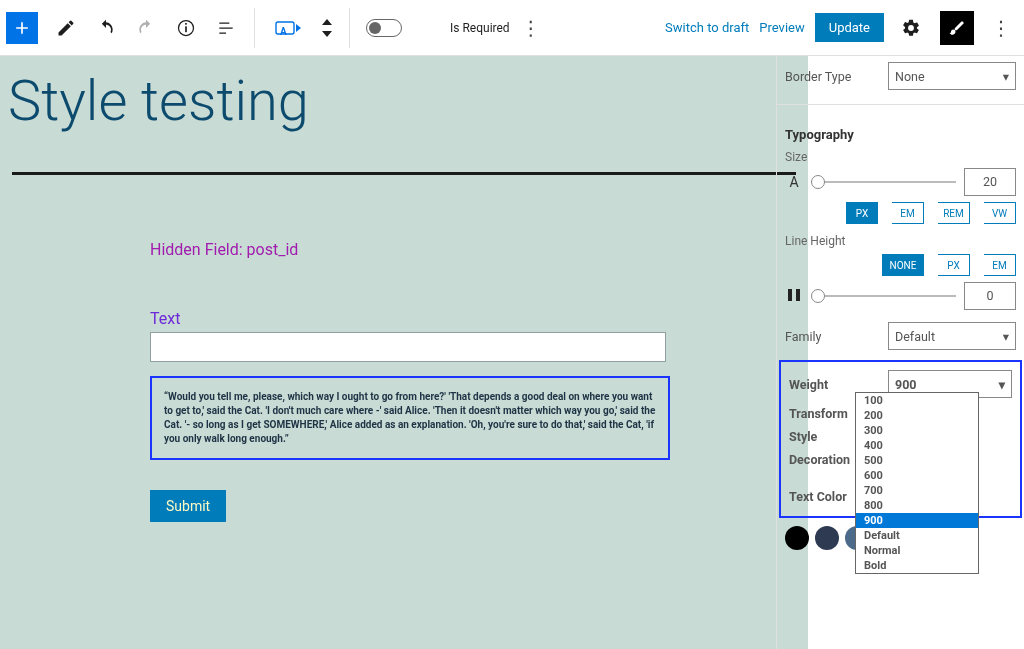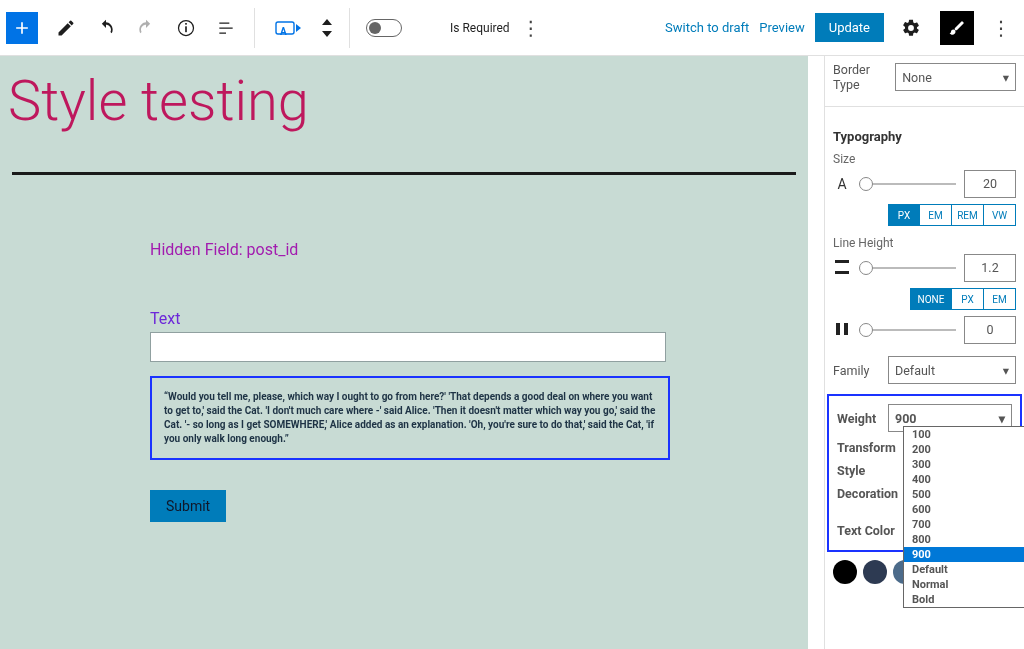--- a/index.html
+++ b/index.html
@@ -19,41 +19,41 @@
   .tb-dots{ font-size:20px; color:#444; width:34px; height:36px; display:flex; align-items:center; justify-content:center; cursor:pointer; }
   .tb-spacer{flex:1;}
   .tb-right{display:flex; align-items:center; gap:10px;}
   .tb-link{color:#007cba; font-size:13px; cursor:pointer;}
   .tb-update{background:#007cba; color:#fff; padding:7px 14px; font-size:13px; cursor:pointer;}
   .tb-gear{width:34px; height:34px; display:flex; align-items:center; justify-content:center; cursor:pointer;}
   .tb-brush{width:34px; height:34px; background:#000; color:#fff; display:flex; align-items:center; justify-content:center; cursor:pointer; margin-left:2px;}
 
   
   .canvas { position:absolute; top:56px; left:0; width:808px; height:593px; background:#c8dbd4; }
-  .page-title { font-size:56px; font-weight:300; color:#be185d; margin:12px 0 0 8px; }
+  .page-title { font-size:56px; font-weight:300; color:#0c4a6e; margin:12px 0 0 8px; }
   .hrule { height:3px; background:#1a1a1a; margin:38px 12px 0 12px; }
   .form-zone { margin:65px 150px 0 150px; color:#2a3d4e; }
   .hidden-field { font-size:16px; color:#a21caf; margin-bottom:50px;margin-top:33px; }
   .text-label { font-size:16px; color:#6d28d9; margin-bottom:4px; }
   .text-input { width:516px; height:30px; border:1px solid #90a0a0; background:#fff; }
   .quote-box { margin-top:14px; width:520px; border:2px solid #1a33ff; padding:12px; font-size:10px; font-weight:700; color:#1e3345; line-height:1.4; }
-  .submit-btn { margin-top:30px; background:#007cba; color:#0f172a; border:none; padding:8px 16px; font-size:14px; cursor:pointer; }
+  .submit-btn { margin-top:30px; background:#007cba; color:#fef9c3; border:none; padding:8px 16px; font-size:14px; cursor:pointer; }
 
   
-  .sidebar { position:absolute; top:56px; right:0; width:200px; height:593px; border-left:1px solid #e0e0e0; font-size:12.5px; color:#555; overflow:visible; }
+  .sidebar { position:absolute; top:56px; right:0; width:248px; height:593px; border-left:1px solid #e0e0e0; font-size:12.5px; color:#555; overflow:visible; }
   .sb-row { display:flex; align-items:center; justify-content:space-between; padding:4px 8px; }
   .sb-select { width:128px; height:28px; border:1px solid #888; display:flex; align-items:center; justify-content:space-between; padding:0 6px; background:#fff; font-size:12.5px; cursor:pointer;}
   .sb-heading { font-weight:700; color:#333; font-size:13px; padding:12px 8px 2px; }
   .sb-label { color:#666; padding:6px 8px 2px; font-size:12px; }
   .sb-slider-row { display:flex; align-items:center; gap:8px; padding:2px 8px; }
   .sb-icon { width:18px; text-align:center; font-size:14px; color:#333; }
   .sb-slider { flex:1; height:2px; background:#bbb; position:relative; }
   .sb-knob { width:14px; height:14px; border-radius:50%; background:#fff; border:1px solid #888; position:absolute; top:-6px; left:0; }
   .sb-num { width:52px; height:28px; border:1px solid #888; text-align:center; line-height:26px; font-size:12.5px; background:#fff;}
-  .unit-row { display:flex; justify-content:flex-end; gap:0; padding:4px 8px; }
+  .unit-row { display:flex; justify-content:flex-end; gap:14px; padding:4px 8px; }
   .unit-btn { width:32px; height:22px; border:1px solid #007cba; font-size:10px; display:flex; align-items:center; justify-content:center; color:#007cba; background:#fff; cursor:pointer;}
   .unit-btn.active { background:#007cba; color:#fff; }
   .unit-btn + .unit-btn { border-left:none; }
 
   .hl-box { border:2px solid #1a33ff; margin:6px 2px 4px 2px; padding:4px 4px 8px 4px; position:relative;font-weight:bold; }
   .hl-row { display:flex; align-items:center; justify-content:space-between; padding:4px 4px; font-size:12.5px; color:#555;}
   .dropdown { position:absolute; left:74px; top:30px; width:124px; background:#fff; border:1px solid #666; z-index:50; }
   .dropdown div { padding:1px 8px; font-size:11px; cursor:pointer;}
   .dropdown .sel { background:#0078d7; color:#fff; }
 
@@ -173,32 +173,20 @@
     <div class="sb-num">20</div>
   </div>
   <div class="unit-row">
     <div class="unit-btn active">PX</div>
     <div class="unit-btn">EM</div>
     <div class="unit-btn">REM</div>
     <div class="unit-btn">VW</div>
   </div>
 
   <div class="sb-label">Line Height</div>
-  <div class="sb-slider-row">
-    <span class="sb-icon">
-      <svg width="16" height="16" viewBox="0 0 16 16">
-          <rect x="1" y="1" width="14" height="3" fill="#222"></rect>
-          <rect x="1" y="12" width="14" height="3" fill="#222"></rect>
-        </svg>
-    </span>
-    <div class="sb-slider">
-        <div class="sb-knob"></div>
-      </div>
-    <div class="sb-num">1.2</div>
-  </div>
   <div class="unit-row">
     <div class="unit-btn active" style="width:42px;">NONE</div>
     <div class="unit-btn">PX</div>
     <div class="unit-btn">EM</div>
   </div>
 
   <div class="sb-slider-row">
     <span class="sb-icon">
       <svg width="16" height="16" viewBox="0 0 16 16">
           <rect x="2" y="2" width="4" height="12" fill="#222"></rect>

